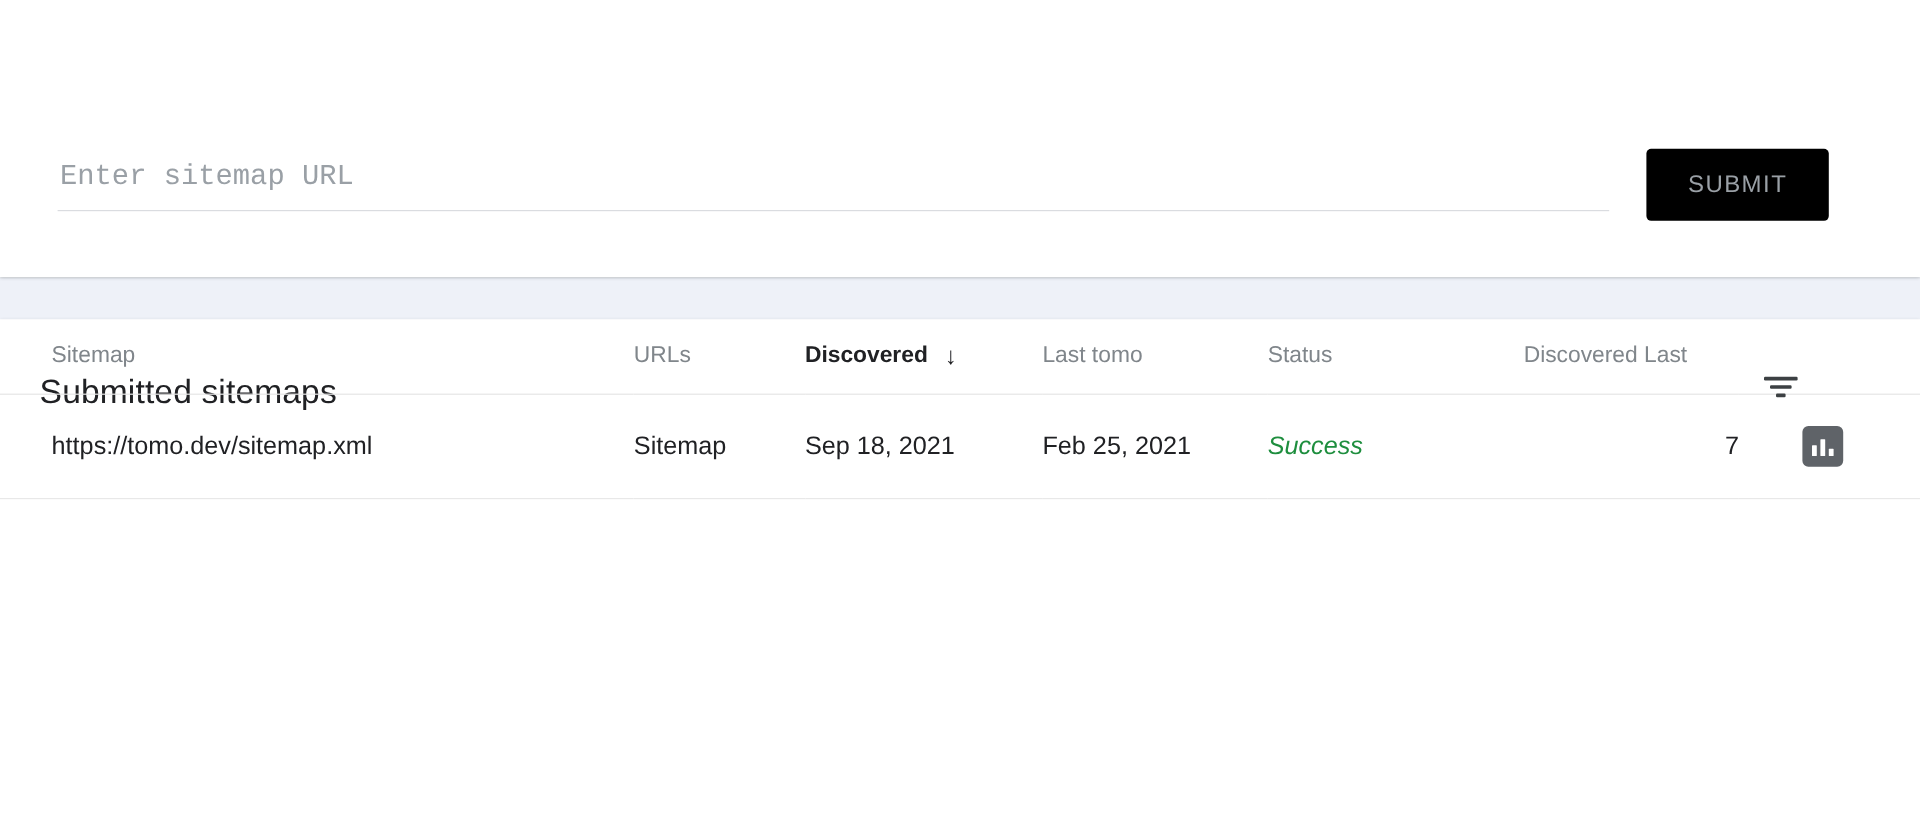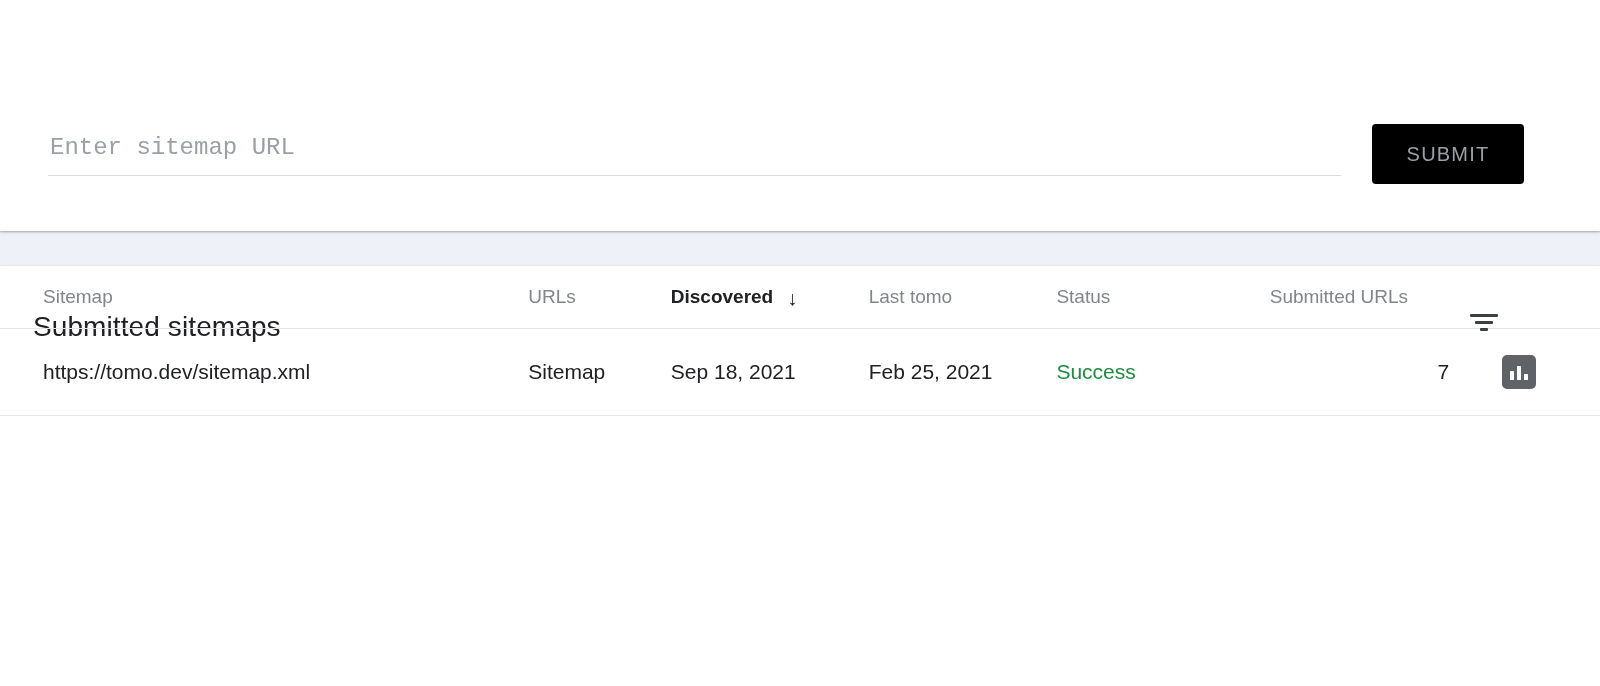--- a/index.html
+++ b/index.html
@@ -181,21 +181,21 @@
   }
 
   .data-row { height: 87px; margin-left: 28px; }
   .data-row td {
     font-size: 21px;
     font-weight: 400;
     color: #202124;
     border-bottom: 1px solid #e8e8e8;
     height: 87px;
   }
-  td.status-cell { color: #1e8e3e; }
+  td.status-cell { color: #1e8e3e; font-style: italic; }
   td.num-cell { text-align: right; padding-right: 0; }
 
   .col-sitemap   { width: 515px; padding-left: 43px !important; }
   .col-type      { width: 139px; }
   .col-submitted { width: 193px; }
   .col-lastread  { width: 183px; }
   .col-status    { width: 208px; }
   .col-urls      { width: 175px; }
   .col-action    { width: 147px; }
 
@@ -249,21 +249,21 @@
           <th class="col-submitted sorted">
             <span>Discovered</span><span class="sort-arrow">↓</span>
           </th>
           <th class="col-lastread">
             <span>Last tomo</span>
           </th>
           <th class="col-status">
             <span>Status</span>
           </th>
           <th class="col-urls">
-            <span>Submitted URLs</span>
+            <span>Discovered Last</span>
           </th>
           <th class="col-action"></th>
         </tr>
       </thead>
       <tbody>
         <tr class="data-row">
           <td class="col-sitemap">https://tomo.dev/sitemap.xml</td>
           <td class="col-type">Sitemap</td>
           <td class="col-submitted">Sep 18, 2021</td>
           <td class="col-lastread">Feb 25, 2021</td>

